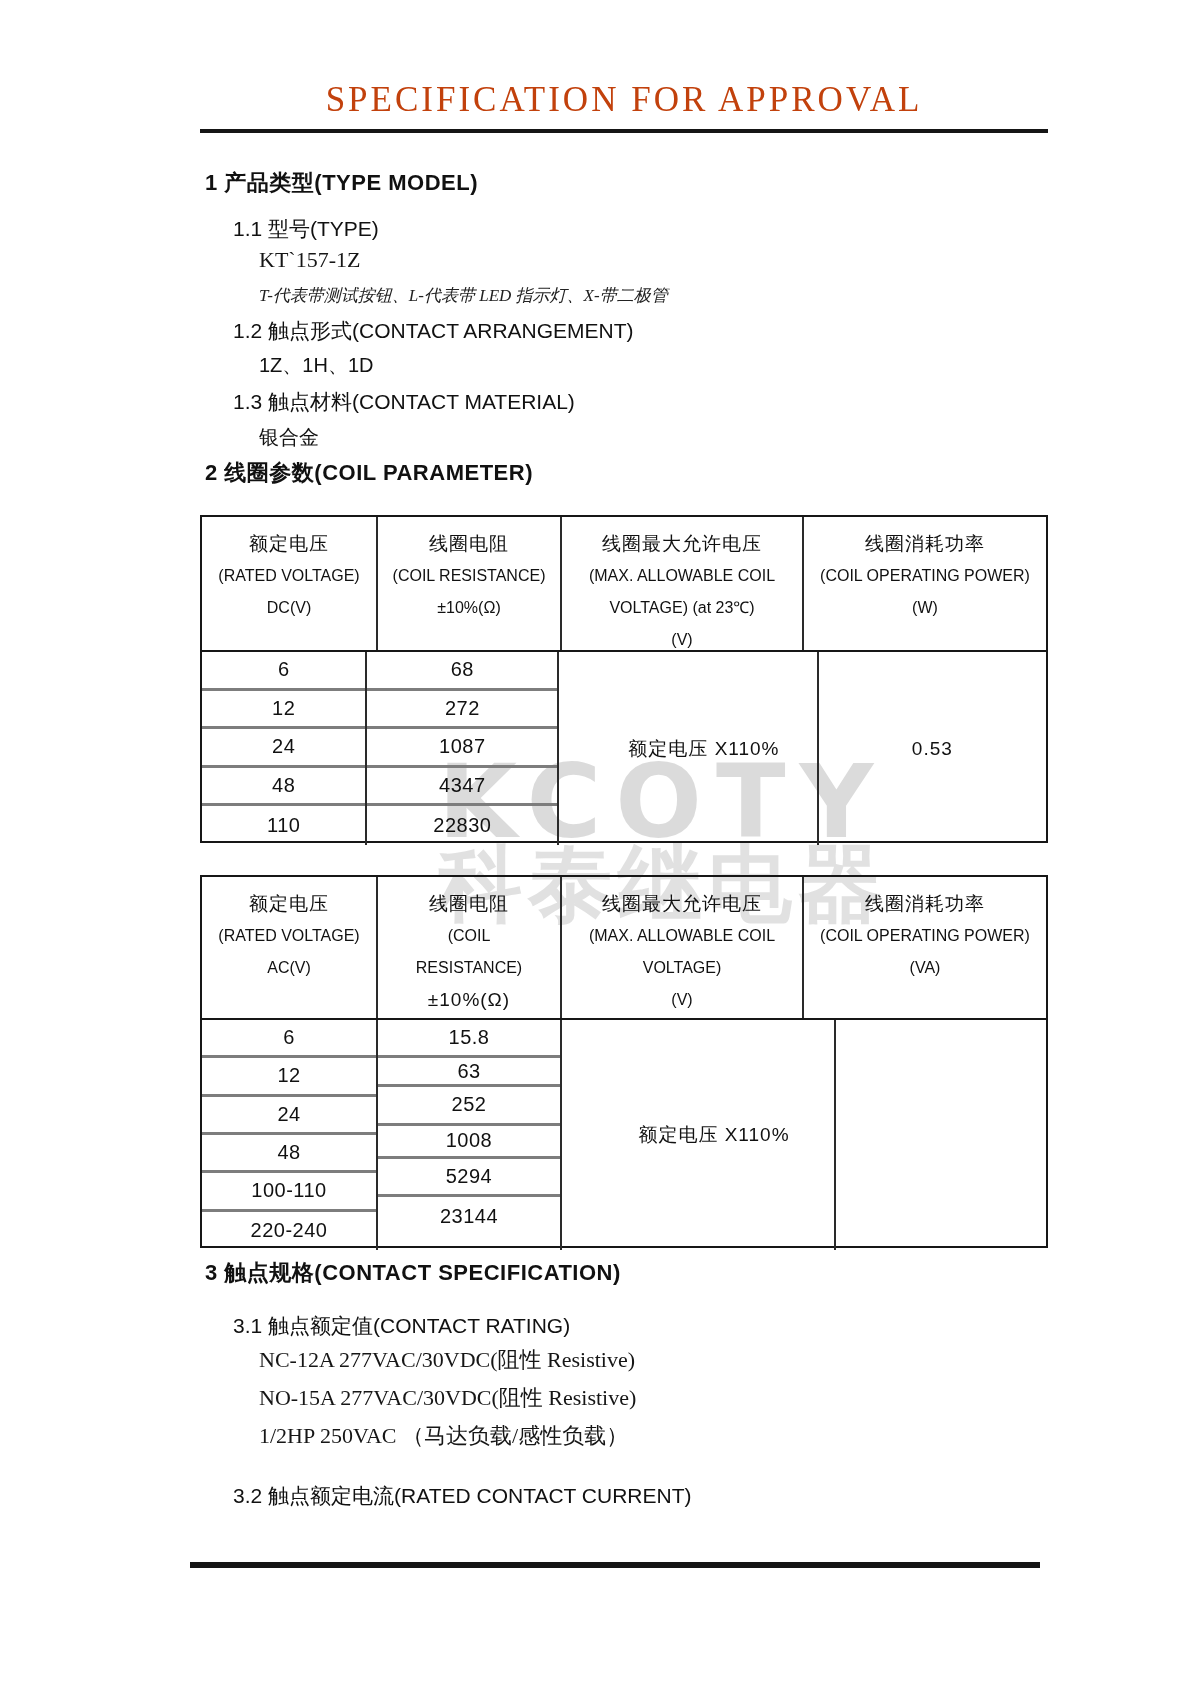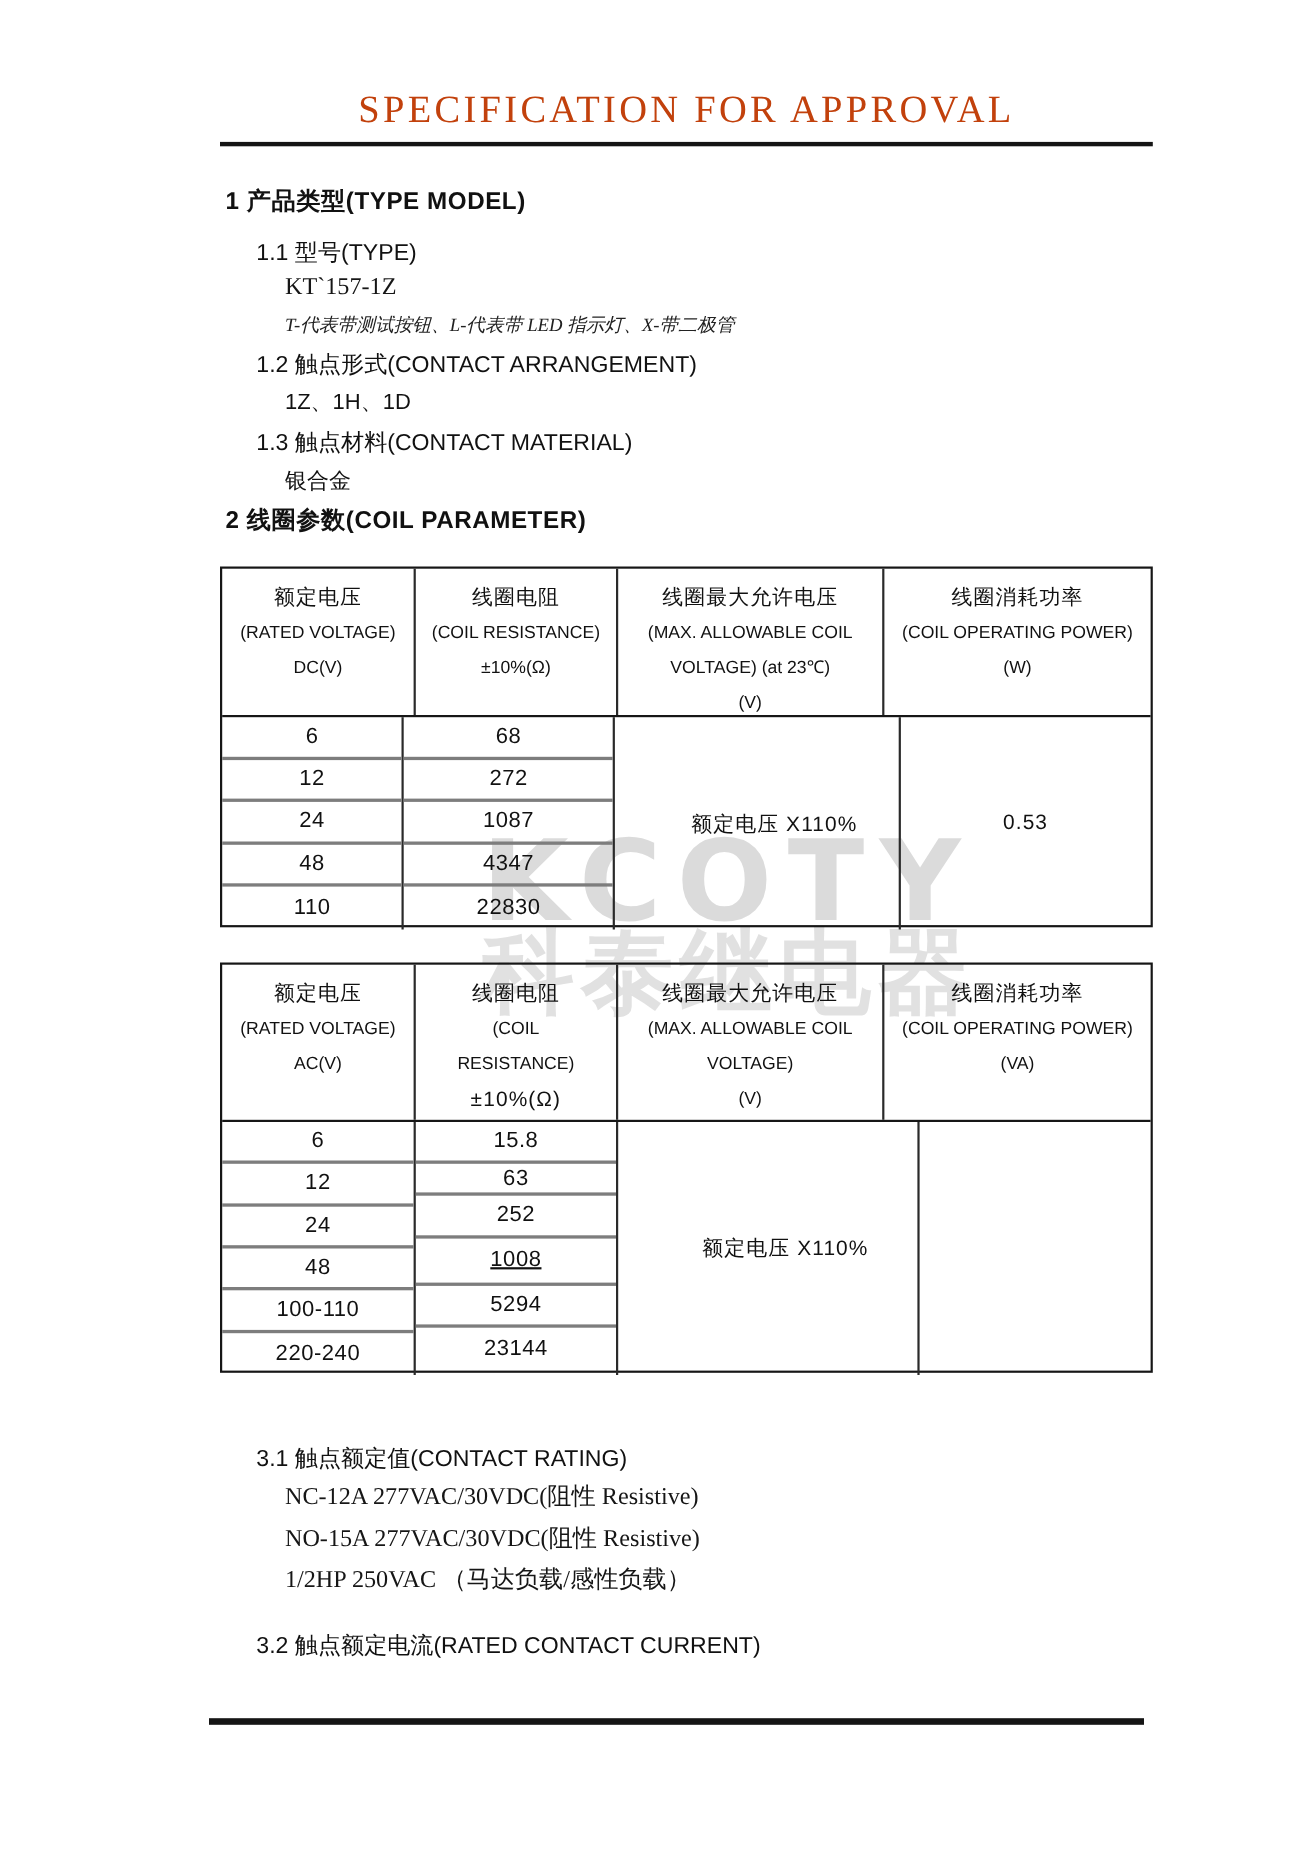--- a/index.html
+++ b/index.html
@@ -185,28 +185,29 @@
           <div class="data-cell" style="height: 38.33px;">12</div>
           <div class="data-cell" style="height: 38.33px;">24</div>
           <div class="data-cell" style="height: 38.33px;">48</div>
           <div class="data-cell" style="height: 38.33px;">100-110</div>
           <div class="data-cell last" style="height: 38.33px;">220-240</div>
         </div>
         <div class="data-col" style="width: 184px;">
           <div class="data-cell" style="height: 38.33px;">15.8</div>
           <div class="data-cell" style="height: 29px;">63</div>
           <div class="data-cell" style="height: 38.33px;">252</div>
-          <div class="data-cell" style="height: 43px; text-decoration: underline;">1008</div>
+          <div class="data-cell" style="height: 33px;">1008</div>
           <div class="data-cell" style="height: 38.33px;">5294</div>
           <div class="data-cell last" style="height: 38.33px;">23144</div>
         </div>
         <div class="merged-cell mid" style="width: 242px;">额定电压 X110%</div>
       </div>
     </div>
 
+  <div class="abs z1 h-num" style="left:205px;top:1258px;">3 触点规格(CONTACT SPECIFICATION)</div>
   <div class="abs z1 sub-label" style="left:233px;top:1312px;">3.1 触点额定值(CONTACT RATING)</div>
   <div class="abs z1 serif-line" style="left:259px;top:1345px;">NC-12A   277VAC/30VDC(阻性  Resistive)</div>
   <div class="abs z1 serif-line" style="left:259px;top:1383px;">NO-15A   277VAC/30VDC(阻性  Resistive)</div>
   <div class="abs z1 serif-line" style="left:259px;top:1421px;">1/2HP 250VAC （马达负载/感性负载）</div>
   <div class="abs z1 sub-label" style="left:233px;top:1482px;">3.2 触点额定电流(RATED CONTACT CURRENT)</div>
 
   <div class="abs z1 bottom-rule"></div>
 
 </div>
 

